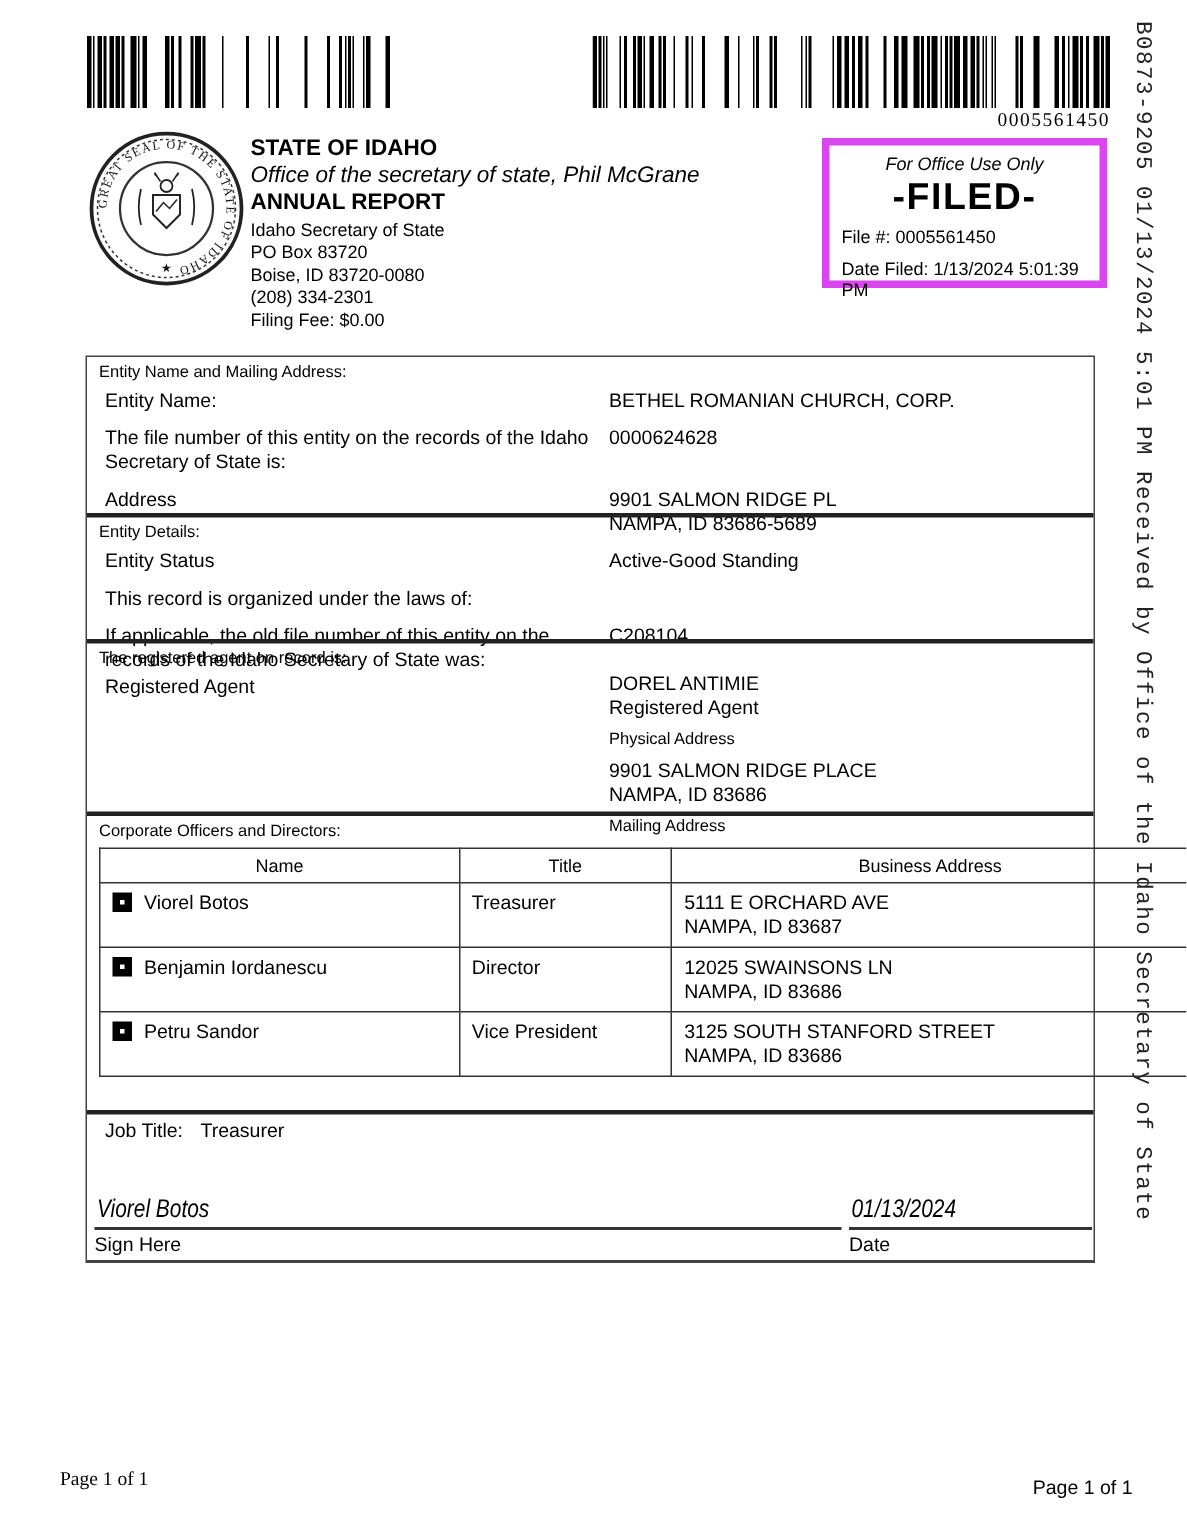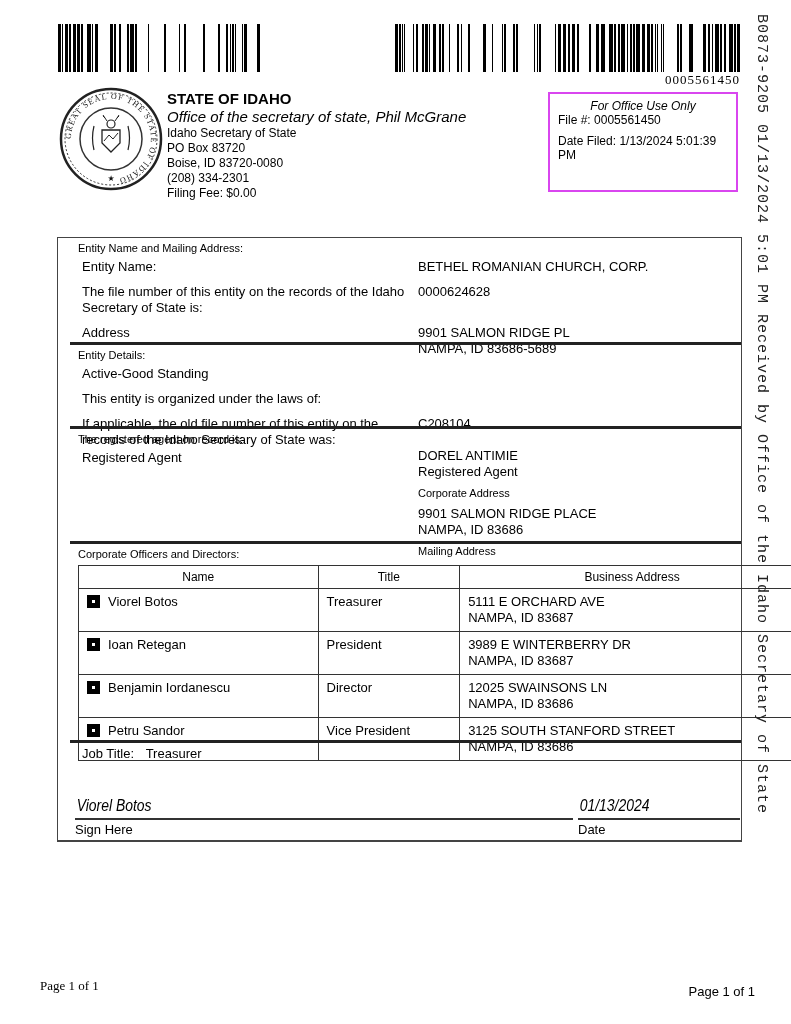--- a/index.html
+++ b/index.html
@@ -12,28 +12,28 @@
   .bc-num{position:absolute;left:395px;top:72px;width:345px;text-align:right;
           font-family:"Liberation Serif",serif;font-size:13px;letter-spacing:1px;}
   
   .seal{position:absolute;left:58px;top:86px;width:106px;height:106px;}
   .hdr{position:absolute;left:167px;top:90px;line-height:18px;}
   .hdr-state{font-size:15px;font-weight:bold;}
   .hdr-office{font-size:15px;font-style:italic;}
   .hdr-title{font-size:15px;font-weight:bold;margin-bottom:2px;}
   .hdr-sm{font-size:12px;line-height:15px;}
   
-  .office{position:absolute;left:548px;top:92px;width:190px;height:100px;border:2px solid #d946ef;
+  .office{position:absolute;left:548px;top:92px;width:190px;height:100px;border:5px solid #d946ef;
           box-sizing:border-box;padding:5px 8px;}
   .fou{text-align:center;font-style:italic;font-size:12px;}
   .filed{text-align:center;font-weight:bold;font-size:25px;letter-spacing:1px;margin:1px 0 5px;}
   .frow{font-size:12px;margin-bottom:7px;}
   
   .main{position:absolute;left:57px;top:237px;width:671px;border:1px solid #444;
-        border-bottom-width:2px;box-sizing:content-box;padding-left:12px;}
+        border-bottom-width:2px;box-sizing:content-box;}
   .section{position:relative;padding:3px 8px 0;box-sizing:border-box;}
   .section + .section{border-top:3px solid #222;}
   .s1{height:104px;} .s2{height:84px;} .s3{height:115px;} .s4{height:199px;} .s5{height:100px;}
   .sec-heading{font-size:11px;margin:1px 0 5px;}
   .row{display:grid;grid-template-columns:336px 1fr;padding-left:4px;
        margin-bottom:9px;font-size:13px;line-height:16px;}
   .val{white-space:pre-line;}
   .tiny{font-size:11px;margin:5px 0;}
   .agent-block{margin-top:-2px;}
   
@@ -178,29 +178,31 @@
       <polyline points="46,55 51,49 55,53 60,47" fill="none" stroke="#222" stroke-width="1"></polyline>
       <circle cx="53" cy="38" r="4" fill="none" stroke="#222" stroke-width="1.2"></circle>
       <path d="M49,35 l-4,-6 M57,35 l4,-6 M47,32 l-2,-2 M59,32 l2,-2" stroke="#222" stroke-width="1"></path>
       <path d="M36,40 q-3,12 0,24 M70,40 q3,12 0,24" fill="none" stroke="#222" stroke-width="1.2"></path>
     </svg>
   </div>
 
   <div class="hdr">
     <div class="hdr-state">STATE OF IDAHO</div>
     <div class="hdr-office">Office of the secretary of state, Phil McGrane</div>
+    <div class="hdr-title">ANNUAL REPORT</div>
     <div class="hdr-sm">Idaho Secretary of State</div>
     <div class="hdr-sm">PO Box 83720</div>
     <div class="hdr-sm">Boise, ID 83720-0080</div>
     <div class="hdr-sm">(208) 334-2301</div>
     <div class="hdr-sm">Filing Fee: $0.00</div>
   </div>
 
   <div class="office">
     <div class="fou">For Office Use Only</div>
+    <div class="filed">-FILED-</div>
     <div class="frow">
       <span>File #:</span>
       <span>0005561450</span>
     </div>
     <div class="frow">
       <span>Date Filed:</span>
       <span>1/13/2024 5:01:39 PM</span>
     </div>
   </div>
 
@@ -219,39 +221,40 @@
       <div class="row">
         <div>Address</div>
         <div class="val">9901 SALMON RIDGE PL
 NAMPA, ID 83686-5689</div>
       </div>
     </div>
 
     <div class="section s2">
       <div class="sec-heading">Entity Details:</div>
       <div class="row">
+        <div>Entity Status</div>
         <div class="val">Active-Good Standing</div>
       </div>
       <div class="row">
-        <div>This entity is organized under the laws of:</div>
+        <div>This record is organized under the laws of:</div>
       </div>
       <div class="row">
         <div>If applicable, the old file number of this entity on the records of the Idaho Secretary of State was:</div>
         <div class="val">C208104</div>
       </div>
     </div>
 
     <div class="section s3">
       <div class="sec-heading">The registered agent on record is:</div>
       <div class="row">
         <div>Registered Agent</div>
         <div class="agent-block">
           <div class="val">DOREL ANTIMIE
 Registered Agent</div>
-          <div class="tiny">Corporate Address</div>
+          <div class="tiny">Physical Address</div>
           <div class="val">9901 SALMON RIDGE PLACE
 NAMPA, ID 83686</div>
           <div class="tiny">Mailing Address</div>
         </div>
       </div>
     </div>
 
     <div class="section s4">
       <div class="sec-heading">Corporate Officers and Directors:</div>
       <table class="otable">
@@ -263,26 +266,20 @@
           </tr>
         </thead>
         <tbody>
           <tr>
             <td><span class="chk"></span><span>Viorel Botos</span></td>
             <td>Treasurer</td>
             <td class="val">5111 E ORCHARD AVE
 NAMPA, ID 83687</td>
           </tr>
           <tr>
-            <td><span class="chk"></span><span>Ioan Retegan</span></td>
-            <td>President</td>
-            <td class="val">3989 E WINTERBERRY DR
-NAMPA, ID 83687</td>
-          </tr>
-          <tr>
             <td><span class="chk"></span><span>Benjamin Iordanescu</span></td>
             <td>Director</td>
             <td class="val">12025 SWAINSONS LN
 NAMPA, ID 83686</td>
           </tr>
           <tr>
             <td><span class="chk"></span><span>Petru Sandor</span></td>
             <td>Vice President</td>
             <td class="val">3125 SOUTH STANFORD STREET
 NAMPA, ID 83686</td>

